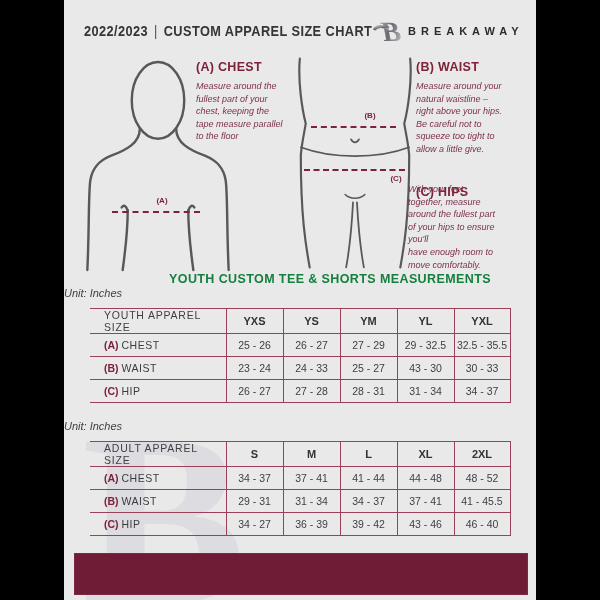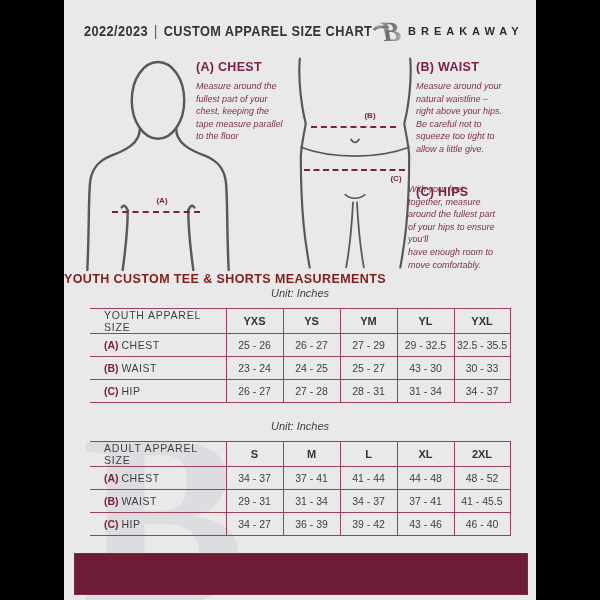--- a/index.html
+++ b/index.html
@@ -14,23 +14,23 @@
   .logo{left:308px;top:14px;z-index:1;}
   
   .ins-h{font-size:12.5px;font-weight:bold;color:#7d2239;letter-spacing:.3px;z-index:1;}
   .ins-p{font-size:9px;font-style:italic;font-weight:500;color:#7d3049;line-height:1.4;
     white-space:pre-line;z-index:1;}
   
   svg.fig{overflow:visible;z-index:1;position:absolute;}
   .dash{border-top:2px dashed #7d2239;z-index:1;}
   .mlabel{font-size:8px;font-weight:bold;color:#7d2239;z-index:1;}
   
-  .sec-title{left:0;width:532px;font-size:12.5px;font-weight:bold;color:#7f1d1d;
+  .sec-title{left:0;width:532px;text-align:center;font-size:12.5px;font-weight:bold;color:#15803d;
     letter-spacing:.4px;z-index:1;}
-  .sec-unit{left:0;width:472px;text-align:center;font-size:11px;font-style:italic;font-weight:500;color:#3f3f41;z-index:1;}
+  .sec-unit{left:0;width:472px;font-size:11px;font-style:italic;font-weight:500;color:#3f3f41;z-index:1;}
   
   table.size{left:26px;width:420px;border-collapse:collapse;table-layout:fixed;z-index:1;position:absolute;}
   table.size th,table.size td{border-bottom:1.5px solid #9a4058;padding:0;margin:0;
     font-size:10.5px;color:#3f3f41;text-align:center;height:22px;background:transparent;}
   table.size tr.hdr th{height:23px;border-top:1.5px solid #9a4058;}
   table.size .vline{border-left:1px solid #9a4058;}
   table.size .vline-r{border-right:1px solid #9a4058;}
   table.size th.lbl{font-weight:normal;letter-spacing:.8px;font-size:10.5px;}
   table.size td.lbl,table.size th.lbl{text-align:left;padding-left:14px;}
   table.size .szh{font-weight:bold;font-size:11px;color:#333335;}
@@ -143,21 +143,21 @@
       <td class="lbl"><span class="rowkey">(A)</span> <span class="rowlbl">CHEST</span></td>
       <td class="vline">25 - 26</td>
       <td class="vline">26 - 27</td>
       <td class="vline">27 - 29</td>
       <td class="vline">29 - 32.5</td>
       <td class="vline vline-r">32.5 - 35.5</td>
     </tr>
     <tr>
       <td class="lbl"><span class="rowkey">(B)</span> <span class="rowlbl">WAIST</span></td>
       <td class="vline">23 - 24</td>
-      <td class="vline">24 - 25</td>
+      <td class="vline">24 - 33</td>
       <td class="vline">25 - 27</td>
       <td class="vline">43 - 30</td>
       <td class="vline vline-r">30 - 33</td>
     </tr>
     <tr>
       <td class="lbl"><span class="rowkey">(C)</span> <span class="rowlbl">HIP</span></td>
       <td class="vline">26 - 27</td>
       <td class="vline">27 - 28</td>
       <td class="vline">28 - 31</td>
       <td class="vline">31 - 34</td>

